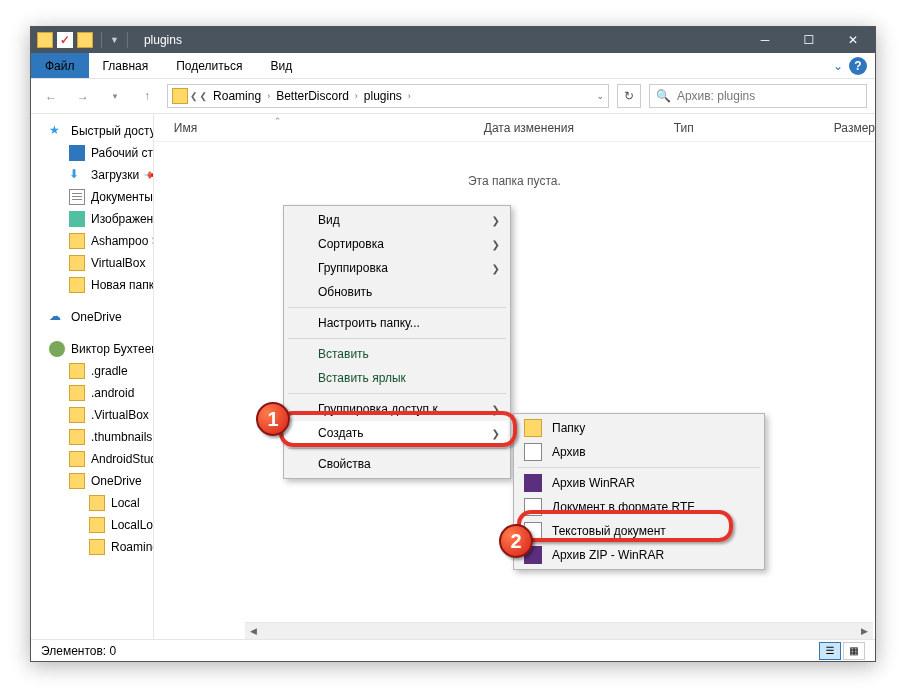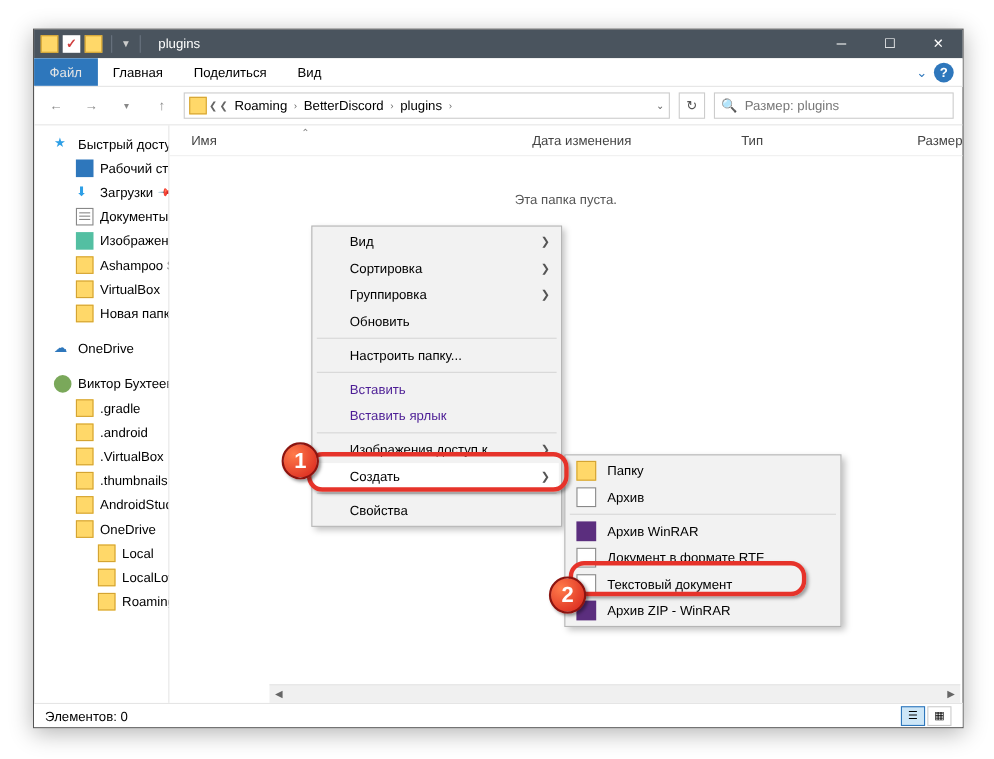--- a/index.html
+++ b/index.html
@@ -14,21 +14,21 @@
 .tb-q2 { width: 16px; height: 16px; background: #ffd869; border: 1px solid #d4a432; }
 .tb-sep { width: 1px; height: 16px; background: #6a7480; margin: 0 4px; }
 .tb-dd { color: #ccc; font-size: 9px; }
 .tb-title { margin-left: 8px; font-size: 12px; }
 .tb-btns { margin-left: auto; display: flex; }
 .tb-btn { width: 44px; height: 26px; display: flex; align-items: center; justify-content: center; color: #fff; cursor: default; }
 
 
 .ribbon { height: 26px; background: #fff; border-bottom: 1px solid #e5e5e5; display: flex; align-items: stretch; }
 .ribbon-tab { padding: 0 14px; display: flex; align-items: center; cursor: default; }
-.ribbon-tab.file { background: #2e77bc; color: #e5e5e5; }
+.ribbon-tab.file { background: #2e77bc; color: #000000; }
 .ribbon-right { margin-left: auto; display: flex; align-items: center; padding-right: 8px; gap: 6px; }
 .help { width: 18px; height: 18px; border-radius: 50%; background: #2e77bc; color: #fff; display: flex; align-items: center; justify-content: center; font-weight: bold; }
 
 
 .addrbar { height: 34px; display: flex; align-items: center; gap: 8px; padding: 4px 8px; }
 .nav-btn { width: 24px; height: 24px; display: flex; align-items: center; justify-content: center; color: #888; }
 .addrbox { flex: 1; height: 24px; border: 1px solid #ccc; display: flex; align-items: center; padding: 0 4px; gap: 2px; }
 .crumb { padding: 0 4px; display: flex; align-items: center; gap: 4px; }
 .crumb-sep { color: #666; font-size: 9px; }
 .refresh { width: 24px; height: 24px; border: 1px solid #ccc; display: flex; align-items: center; justify-content: center; color: #555; }
@@ -56,21 +56,21 @@
 
 .content { flex: 1; position: relative; }
 .cols { height: 28px; display: flex; align-items: center; border-bottom: 1px solid #f0f0f0; padding-left: 20px; gap: 80px; color: #444; }
 .sort-arrow { position: absolute; left: 120px; top: 2px; color: #888; font-size: 9px; }
 .empty { text-align: center; color: #555; margin-top: 32px; }
 
 
 .ctx { position: absolute; background: #f2f2f2; border: 1px solid #b5b5b5; box-shadow: 3px 3px 6px rgba(0,0,0,.25); padding: 2px; }
 .ctx1 { left: 283px; top: 205px; width: 228px; }
 .ctx-row { height: 24px; display: flex; align-items: center; padding: 0 28px 0 32px; position: relative; cursor: default; }
-.ctx-row.disabled { color: #4c1d95; }
+.ctx-row.disabled { color: #14532d; }
 .ctx-arrow { position: absolute; right: 8px; color: #555; font-size: 10px; }
 .ctx-sep { height: 1px; background: #d6d6d6; margin: 3px 2px; }
 .ctx-row.hl { background: #fff; }
 
 .ctx2 { left: 513px; top: 413px; width: 252px; text-align: right; }
 .ctx2 .ctx-row { padding-left: 36px; }
 .f-ico { position: absolute; left: 8px; width: 18px; height: 18px; }
 .f-folder { background: #ffd869; border: 1px solid #d4a432; }
 .f-short { background: #fff; border: 1px solid #888; }
 .f-rar { background: #5b2e7e; }
@@ -141,21 +141,21 @@
       <span class="crumb-sep">›</span>
       <span class="crumb">BetterDiscord</span>
       <span class="crumb-sep">›</span>
       <span class="crumb">plugins</span>
       <span class="crumb-sep">›</span>
       <span style="margin-left:auto;color:#666;font-size:9px">⌄</span>
     </div>
     <div class="refresh">↻</div>
     <div class="searchbox">
       <span>🔍</span>
-      <span>Размер: plugins</span>
+      <span>Архив: plugins</span>
     </div>
   </div>
 
   <div class="body">
     <div class="nav">
       <ul class="tree">
         <li>
             <span class="ico ico-star">★</span>
             <span>Быстрый доступ</span>
           </li>
@@ -286,21 +286,21 @@
     </div>
   <div class="ctx-sep"></div>
   <div class="ctx-row disabled">
       <span>Вставить</span>
     </div>
   <div class="ctx-row disabled">
       <span>Вставить ярлык</span>
     </div>
   <div class="ctx-sep"></div>
   <div class="ctx-row">
-      <span>Изображения доступ к</span>
+      <span>Группировка доступ к</span>
       <span class="ctx-arrow">❯</span>
     </div>
   <div class="ctx-row hl">
       <span>Создать</span>
       <span class="ctx-arrow">❯</span>
     </div>
   <div class="ctx-sep"></div>
   <div class="ctx-row">
       <span>Свойства</span>
     </div>

